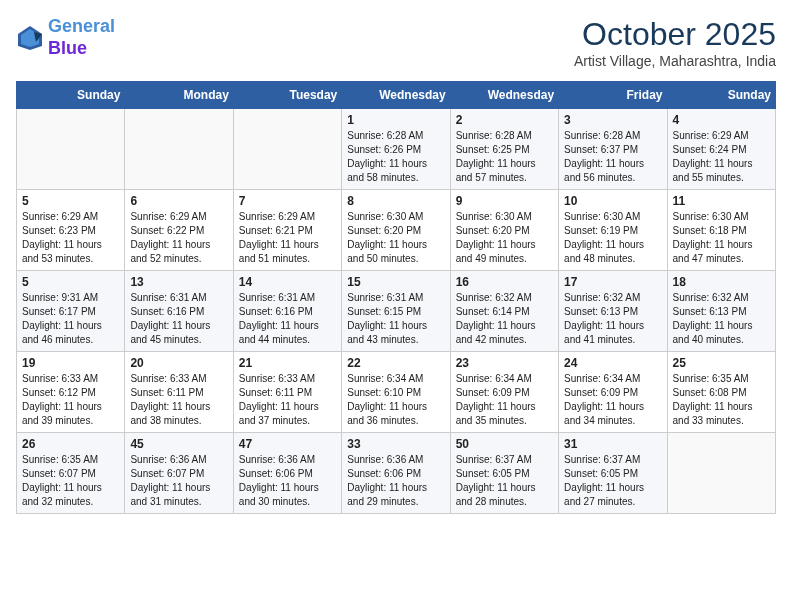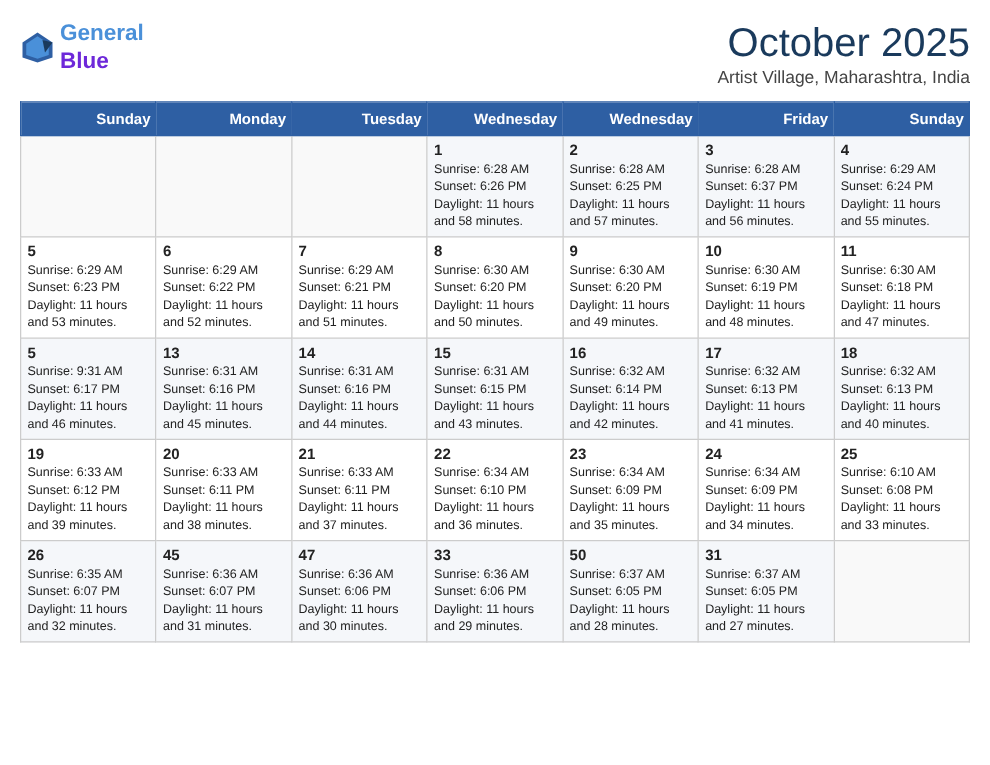--- a/index.html
+++ b/index.html
@@ -297,21 +297,21 @@
         </td>
         <td>
           <span class="day-number">24</span>
           <div class="day-info">Sunrise: 6:34 AM
 Sunset: 6:09 PM
 Daylight: 11 hours
 and 34 minutes.</div>
         </td>
         <td>
           <span class="day-number">25</span>
-          <div class="day-info">Sunrise: 6:10 AM
+          <div class="day-info">Sunrise: 6:35 AM
 Sunset: 6:08 PM
 Daylight: 11 hours
 and 33 minutes.</div>
         </td>
       </tr>
       <tr>
         <td>
           <span class="day-number">26</span>
           <div class="day-info">Sunrise: 6:35 AM
 Sunset: 6:07 PM

